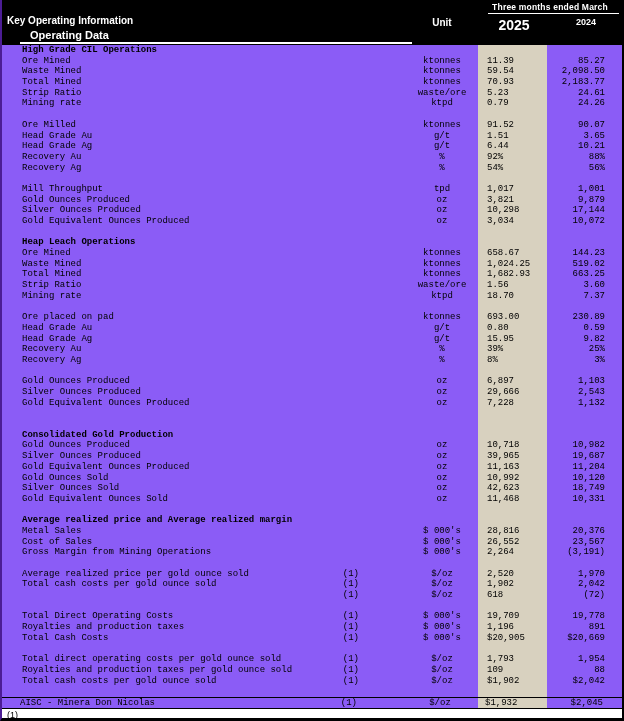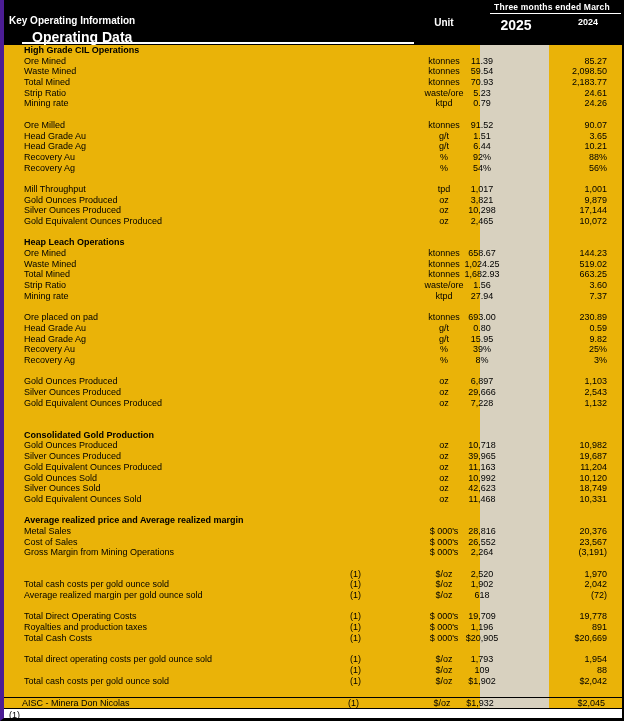--- a/index.html
+++ b/index.html
@@ -1,51 +1,51 @@
 <!DOCTYPE html>
 <html><head>
 <meta charset="utf-8">
 <style>
   html,body{margin:0;padding:0;background:#888;}
   .page{
     position:relative;
     width:624px;height:721px;
     margin:0 auto;
-    background:#eab308;
+    background:#8b5cf6;
     box-sizing:border-box;
-    border-left:4px solid #4c1d95;
+    border-left:2px solid #4c1d95;
     border-right:2px solid #000;
     border-bottom:3px solid #000;
     font-family:"Liberation Sans", sans-serif;
     color:#000;
     overflow:hidden;
   }
   
   .hdr{position:absolute;top:0;left:-2px;right:-2px;height:45px;background:#000;color:#fff;}
   .hdr-period{position:absolute;top:2px;left:480px;width:140px;text-align:center;
       font-size:8.5px;font-weight:bold;letter-spacing:.2px;}
   .hdr-period-line{position:absolute;top:13px;left:488px;width:131px;height:1px;background:#fff;}
   .hdr-title{position:absolute;top:15px;left:7px;font-size:10px;font-weight:bold;}
   .hdr-unit{position:absolute;top:17px;left:405px;width:74px;text-align:center;font-size:10px;font-weight:bold;}
   .hdr-y1{position:absolute;top:17px;left:482px;width:64px;text-align:center;font-size:14px;font-weight:bold;}
   .hdr-y2{position:absolute;top:17px;left:552px;width:68px;text-align:center;font-size:9px;font-weight:bold;}
-  .hdr-sub{position:absolute;top:29px;left:30px;font-size:14px;font-weight:bold;}
+  .hdr-sub{position:absolute;top:29px;left:30px;font-size:11px;font-weight:bold;}
   .hdr-sub-line{position:absolute;top:42px;left:20px;width:392px;height:1.5px;background:#fff;}
   
   .tbody{position:absolute;top:45px;left:0;width:620px;height:663px;}
   .hl-col{position:absolute;top:0;left:476px;width:69px;height:663px;z-index:0;}
-  .rows{position:relative;z-index:1;}
+  .rows{position:relative;z-index:1;font-family:Liberation Mono, monospace;}
   .row{position:relative;height:10.69px;font-size:9px;line-height:10.8px;
       box-sizing:border-box;white-space:nowrap;}
   .row.rule{border-top:1px solid #000;margin-left:-2px;margin-right:-2px;padding-left:8px;}
   .lbl{position:absolute;left:20px;top:0;}
   .row.section .lbl{font-weight:bold;}
   .note{position:absolute;left:325px;width:32px;top:0;text-align:right;}
   .unit{position:absolute;left:403px;width:74px;top:0;text-align:center;}
-  .v25{position:absolute;left:446px;width:64px;top:0;text-align:center;}
+  .v25{position:absolute;left:485px;width:64px;top:0;text-align:left;}
   .v24{position:absolute;left:534px;width:69px;top:0;text-align:right;}
   
   .foot{position:absolute;top:708px;left:-2px;right:-2px;height:13px;
       border-top:1.5px solid #000;font-size:9px;line-height:11px;background:#fff;}
   .foot-marker{position:absolute;left:7px;top:1px;}
   .foot-text{position:absolute;left:35px;top:1px;}
 </style>
 </head>
 <body>
 
@@ -144,21 +144,21 @@
         </div>
         <div class="row">
           <span class="lbl">Silver Ounces Produced</span>
           <span class="unit">oz</span>
           <span class="v25">10,298</span>
           <span class="v24">17,144</span>
         </div>
         <div class="row">
           <span class="lbl">Gold Equivalent Ounces Produced</span>
           <span class="unit">oz</span>
-          <span class="v25">2,465</span>
+          <span class="v25">3,034</span>
           <span class="v24">10,072</span>
         </div>
         <div class="row"></div>
         <div class="row section">
           <span class="lbl">Heap Leach Operations</span>
         </div>
         <div class="row">
           <span class="lbl">Ore Mined</span>
           <span class="unit">ktonnes</span>
           <span class="v25">658.67</span>
@@ -178,21 +178,21 @@
         </div>
         <div class="row">
           <span class="lbl">Strip Ratio</span>
           <span class="unit">waste/ore</span>
           <span class="v25">1.56</span>
           <span class="v24">3.60</span>
         </div>
         <div class="row">
           <span class="lbl">Mining rate</span>
           <span class="unit">ktpd</span>
-          <span class="v25">27.94</span>
+          <span class="v25">18.70</span>
           <span class="v24">7.37</span>
         </div>
         <div class="row"></div>
         <div class="row">
           <span class="lbl">Ore placed on pad</span>
           <span class="unit">ktonnes</span>
           <span class="v25">693.00</span>
           <span class="v24">230.89</span>
         </div>
         <div class="row">
@@ -296,34 +296,34 @@
           <span class="v24">23,567</span>
         </div>
         <div class="row">
           <span class="lbl">Gross Margin from Mining Operations</span>
           <span class="unit">$ 000's</span>
           <span class="v25">2,264</span>
           <span class="v24">(3,191)</span>
         </div>
         <div class="row"></div>
         <div class="row">
+          <span class="lbl">Average realized price per gold ounce sold</span>
           <span class="note">(1)</span>
           <span class="unit">$/oz</span>
           <span class="v25">2,520</span>
           <span class="v24">1,970</span>
         </div>
         <div class="row">
           <span class="lbl">Total cash costs per gold ounce sold</span>
           <span class="note">(1)</span>
           <span class="unit">$/oz</span>
           <span class="v25">1,902</span>
           <span class="v24">2,042</span>
         </div>
         <div class="row">
-          <span class="lbl">Average realized margin per gold ounce sold</span>
           <span class="note">(1)</span>
           <span class="unit">$/oz</span>
           <span class="v25">618</span>
           <span class="v24">(72)</span>
         </div>
         <div class="row"></div>
         <div class="row">
           <span class="lbl">Total Direct Operating Costs</span>
           <span class="note">(1)</span>
           <span class="unit">$ 000's</span>
@@ -346,20 +346,21 @@
         </div>
         <div class="row"></div>
         <div class="row">
           <span class="lbl">Total direct operating costs per gold ounce sold</span>
           <span class="note">(1)</span>
           <span class="unit">$/oz</span>
           <span class="v25">1,793</span>
           <span class="v24">1,954</span>
         </div>
         <div class="row">
+          <span class="lbl">Royalties and production taxes per gold ounce sold</span>
           <span class="note">(1)</span>
           <span class="unit">$/oz</span>
           <span class="v25">109</span>
           <span class="v24">88</span>
         </div>
         <div class="row">
           <span class="lbl">Total cash costs per gold ounce sold</span>
           <span class="note">(1)</span>
           <span class="unit">$/oz</span>
           <span class="v25">$1,902</span>

